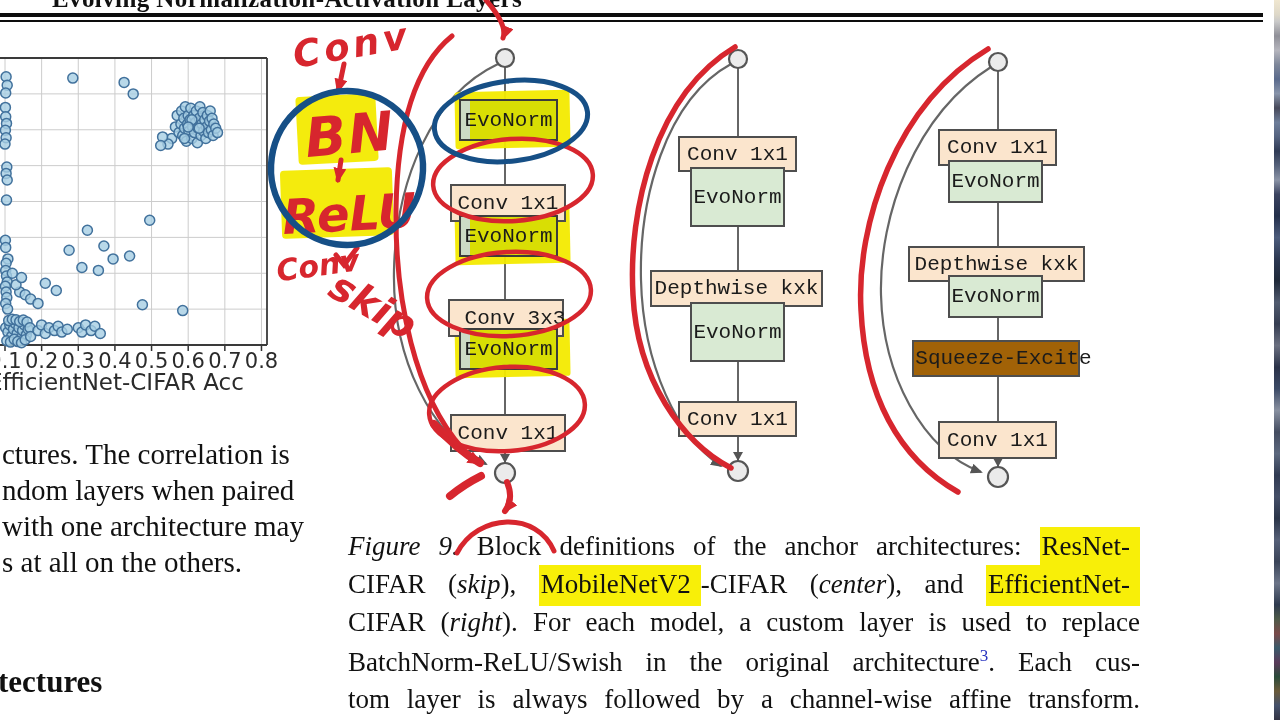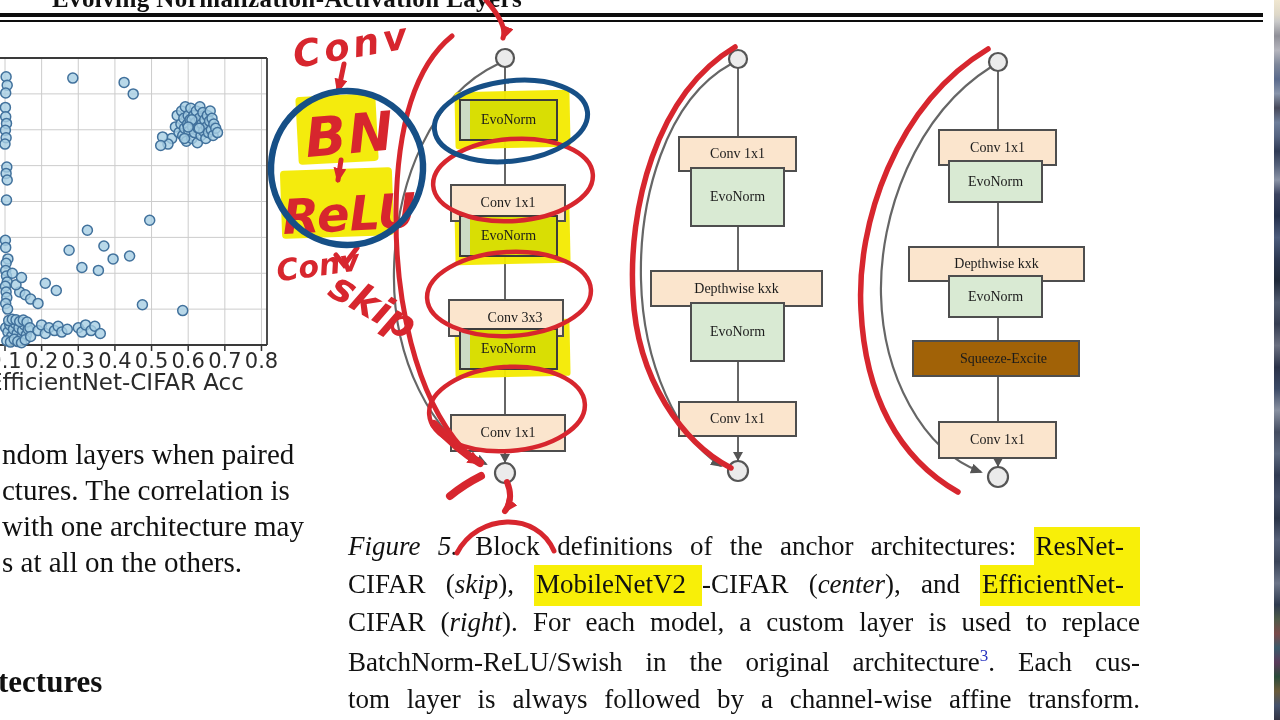--- a/index.html
+++ b/index.html
@@ -9,37 +9,37 @@
   #title-clip{position:absolute;left:52px;top:0;width:620px;height:12px;overflow:hidden;z-index:2;}
   #title-clip .t{margin-top:-15px;font-weight:bold;font-size:25px;letter-spacing:.4px;color:#111;
                  font-family:"Liberation Serif",serif;white-space:nowrap;}
   #rule{position:absolute;left:0;top:13px;width:1263px;height:3px;border-top:4px solid #0d0d0d;
         border-bottom:2px solid #0d0d0d;z-index:2;}
   
   #base-svg{position:absolute;left:0;top:0;z-index:1;pointer-events:none;}
   #anno-svg{position:absolute;left:0;top:0;z-index:6;pointer-events:none;}
   
   .box{position:absolute;display:flex;align-items:center;justify-content:center;
-       font-family:Liberation Serif, serif;font-size:14px;color:#1b1b1b;
+       font-family:Liberation Mono, monospace;font-size:21px;color:#1b1b1b;
        z-index:4;box-sizing:border-box;white-space:nowrap;}
   .conv{background:#fbe5cd;border:2px solid #4e4e4e;margin-top:24px;}
   .green{background:#d9ead3;border:2px solid #4e4e4e;}
   .se{background:#a16207;border:2px solid #4e4e4e;padding-left:15px;}
   .hl{background:#d9de04;border:2px solid #3c3c3c;box-shadow:inset 9px 0 0 #ccdbc5;}
   .hl-strip{position:absolute;background:#f3ea00;opacity:.95;border-radius:3px;z-index:3;
             transform:rotate(-1.2deg);}
   
   #para{position:absolute;left:2px;top:436px;width:330px;z-index:2;font-size:29px;line-height:36px;
         color:#111;}
   #section-heading{position:absolute;left:-2px;top:664px;z-index:2;font-size:31px;font-weight:bold;color:#111;}
   
   #caption{position:absolute;left:348px;top:531px;width:792px;z-index:2;font-size:27px;color:#111;}
   .cap-line{height:38.2px;text-align:justify;text-align-last:justify;white-space:nowrap;}
   .run-italic{font-style:italic;}
-  .run-highlight{background:#f8ef08;padding:4px 16px 7px 2px;}
+  .run-highlight{background:#f8ef08;padding:4px 10px 7px 2px;}
   .run-sup{vertical-align:super;font-size:17px;color:#2a35c0;}
   
   #edge-sliver{position:absolute;right:0;top:0;width:6px;height:720px;z-index:7;
     background:linear-gradient(180deg,
       #f0e7d0 0%,#ded8c8 2%,#c9c9c9 3%,#8f8f97 5%,#b5b5bd 7%,#7d8699 9%,
       #5a6a8c 11%,#8894aa 13%,#47495a 15%,#6d7d99 17%,#54627f 19%,#2f3b55 21%,
       #55617a 23%,#8a93a6 25%,#3b4360 27%,#232f4b 30%,#4c5c7c 33%,#2c3852 36%,
       #1f2939 39%,#515b6f 42%,#353d51 45%,#6a6f80 48%,#2a3248 51%,#3c4a66 54%,
       #8890a0 57%,#444c60 60%,#5c687e 63%,#303a52 66%,#454f68 69%,#2a3448 72%,
       #566078 75%,#3a4458 78%,#6b7488 81%,#2e3a4e 84%,#4e5a48 86%,#7a4a4a 88%,
@@ -307,29 +307,29 @@
 
     <ellipse cx="513" cy="180" rx="80" ry="41" fill="none" stroke="#d7262e" stroke-width="4.5" transform="rotate(-4 513 180)"></ellipse>
     <ellipse cx="509" cy="294" rx="82" ry="42" fill="none" stroke="#d7262e" stroke-width="4.5" transform="rotate(-3 509 294)"></ellipse>
     <ellipse cx="507" cy="409" rx="78" ry="42" fill="none" stroke="#d7262e" stroke-width="4.5" transform="rotate(-4 507 409)"></ellipse>
 
     <ellipse cx="511" cy="121" rx="77" ry="40" fill="none" stroke="#164f86" stroke-width="5" transform="rotate(-7 511 121)"></ellipse>
     <ellipse cx="347" cy="168" rx="76" ry="77" fill="none" stroke="#164f86" stroke-width="6.5" transform="rotate(8 347 168)"></ellipse>
   </svg>
 
   <div id="para">
+    <div>ctures. The correlation is</div>
     <div>ndom layers when paired</div>
-    <div>ctures. The correlation is</div>
     <div>with one architecture may</div>
     <div>s at all on the others.</div>
   </div>
   <div id="section-heading">tectures</div>
 
   <div id="caption">
-      <div class="cap-line"><span class="run-italic">Figure 5.</span><span> Block definitions of the anchor architectures: </span><span class="run-highlight">ResNet-</span></div>
+      <div class="cap-line"><span class="run-italic">Figure 9.</span><span> Block definitions of the anchor architectures: </span><span class="run-highlight">ResNet-</span></div>
       <div class="cap-line"><span>CIFAR (</span><span class="run-italic">skip</span><span>), </span><span class="run-highlight">MobileNetV2</span><span>-CIFAR (</span><span class="run-italic">center</span><span>), and </span><span class="run-highlight">EfficientNet-</span></div>
       <div class="cap-line"><span>CIFAR (</span><span class="run-italic">right</span><span>). For each model, a custom layer is used to replace</span></div>
       <div class="cap-line"><span>BatchNorm-ReLU/Swish in the original architecture</span><span class="run-sup">3</span><span>. Each cus-</span></div>
       <div class="cap-line"><span>tom layer is always followed by a channel-wise affine transform.</span></div>
     </div>
 
   <div id="edge-sliver"></div>
 </div>
 
 </body></html>

